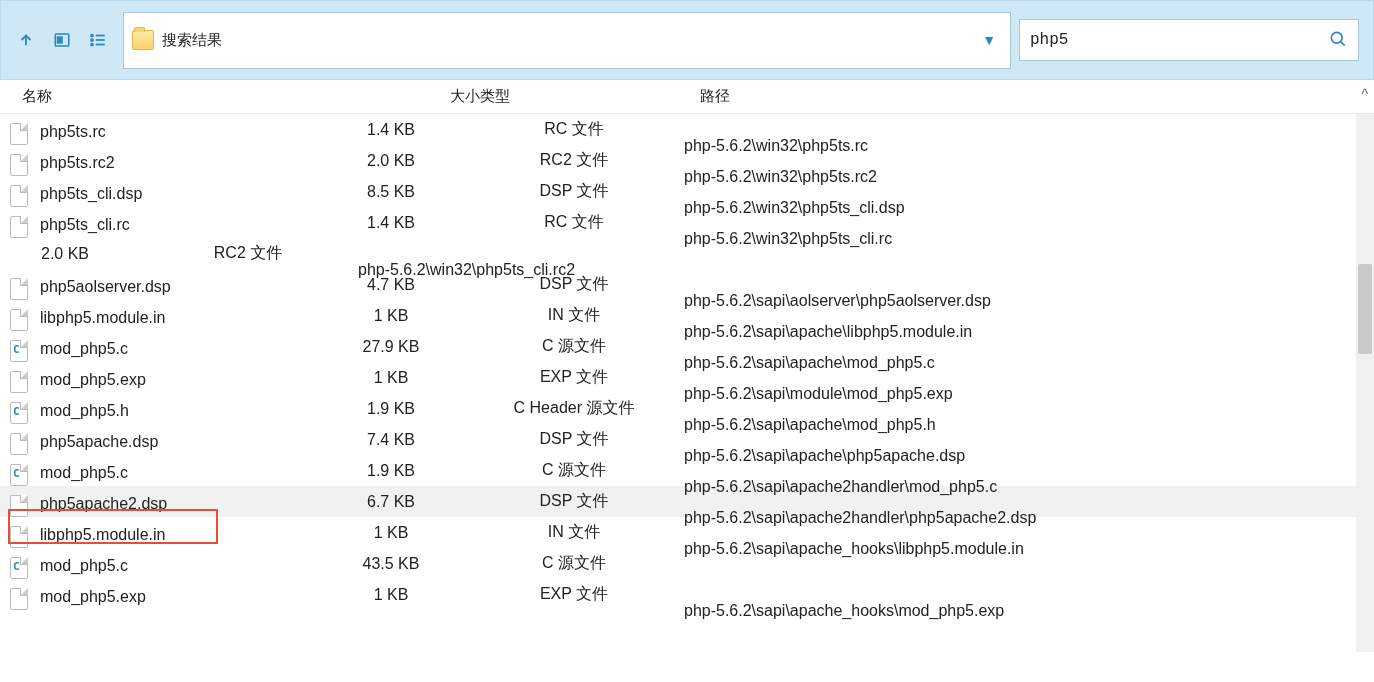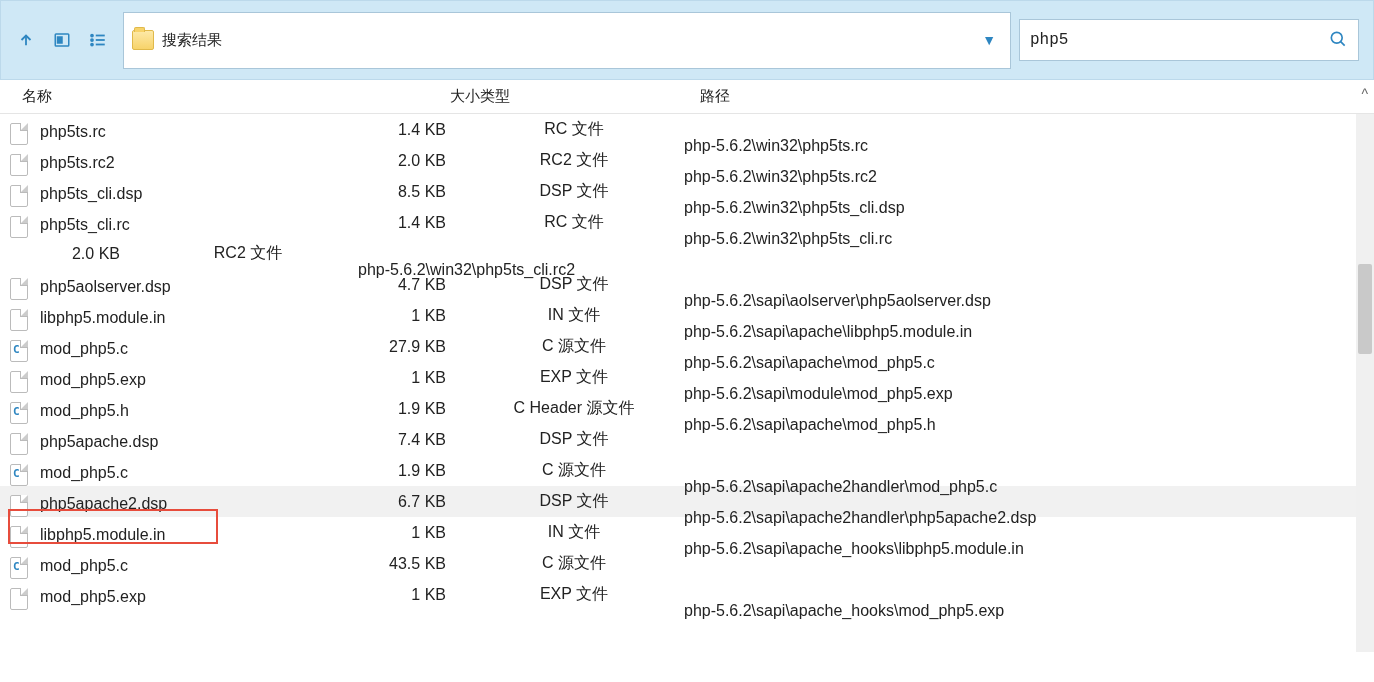--- a/index.html
+++ b/index.html
@@ -122,21 +122,21 @@
   .row.selected { background:#f1f1f1; }
   .row .cell-name {
     width:326px;
     display:flex;
     align-items:flex-start;
     gap:12px;
     white-space:nowrap;
     overflow:hidden;
     margin-top:8px;
   }
-  .row .cell-size { width:128px; text-align:right; padding-right:18px; white-space:nowrap; }
+  .row .cell-size { width:128px; text-align:center; padding-right:18px; white-space:nowrap; }
   .row .cell-type { width:220px; white-space:nowrap;text-align:center; }
   .row .cell-path { flex:1; white-space:nowrap;margin-top:32px; }
 
   .file-ico {
     width:18px; height:22px;
     border:1px solid #bbb;
     border-radius:2px;
     background:#fff;
     position:relative;
     flex-shrink:0;
@@ -322,20 +322,21 @@
       <div class="cell-type">C Header 源文件</div>
       <div class="cell-path">php-5.6.2\sapi\apache\mod_php5.h</div>
     </div>
     <div class="row">
       <div class="cell-name">
         <span class="file-ico"></span>
         <span>php5apache.dsp</span>
       </div>
       <div class="cell-size">7.4 KB</div>
       <div class="cell-type">DSP 文件</div>
+      <div class="cell-path">php-5.6.2\sapi\apache\php5apache.dsp</div>
     </div>
     <div class="row">
       <div class="cell-name">
         <span class="file-ico c"></span>
         <span>mod_php5.c</span>
       </div>
       <div class="cell-size">1.9 KB</div>
       <div class="cell-type">C 源文件</div>
       <div class="cell-path">php-5.6.2\sapi\apache2handler\mod_php5.c</div>
     </div>

